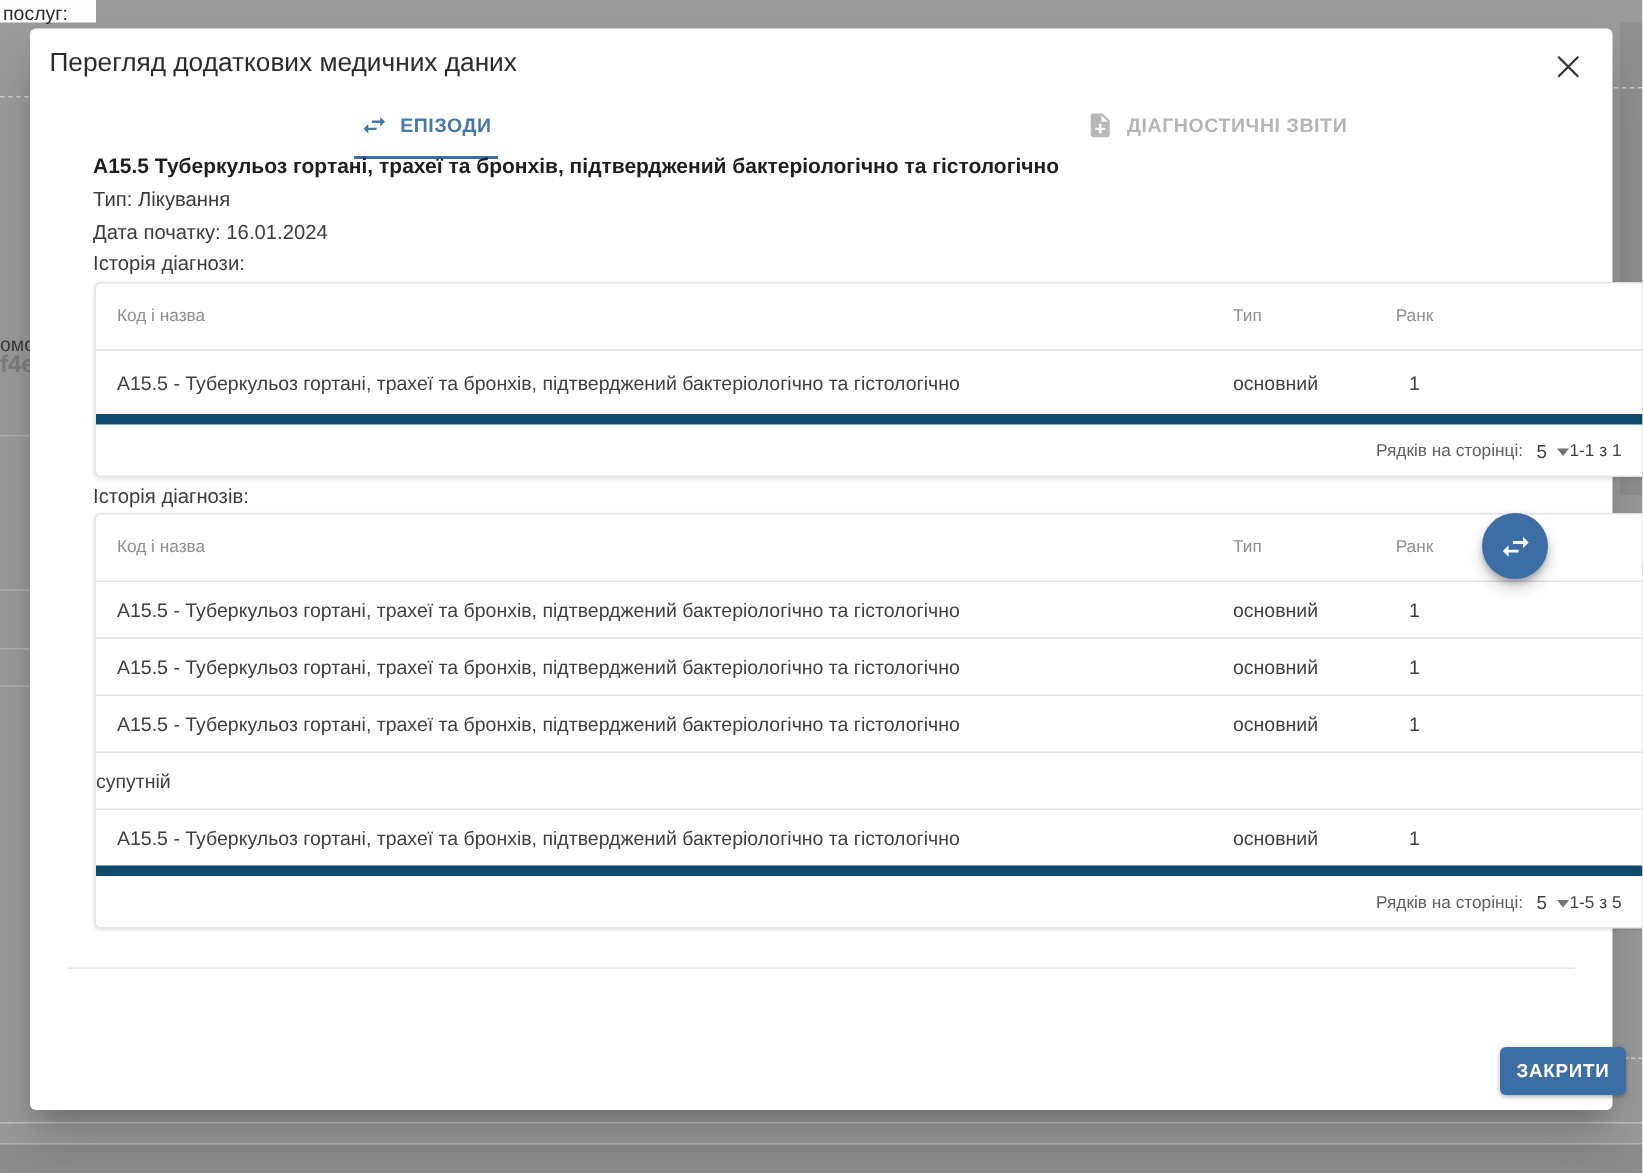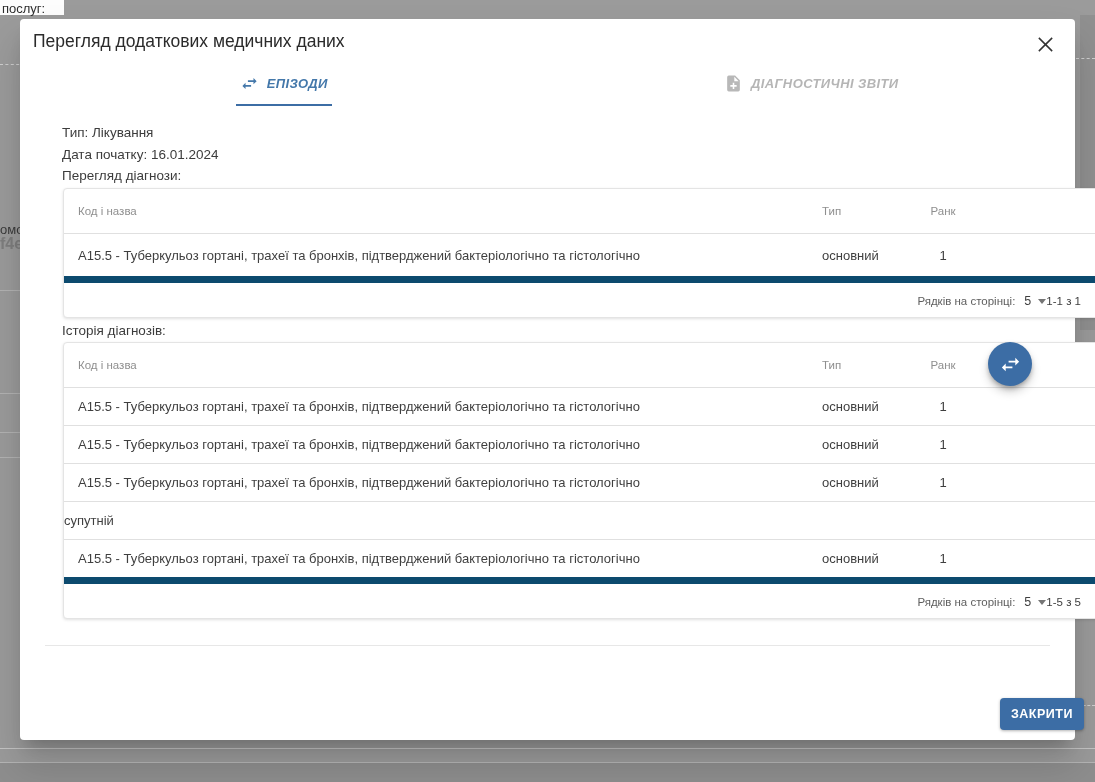--- a/index.html
+++ b/index.html
@@ -34,21 +34,21 @@
   
   .modal{position:absolute;left:20px;top:19px;width:1055px;height:721px;background:#ffffff;
     border-radius:4px;box-shadow:0 11px 15px -7px rgba(0,0,0,.2),0 24px 38px 3px rgba(0,0,0,.14);}
   .modal-title{position:absolute;left:13px;top:12px;font-size:17.5px;color:#2b2b2b;}
   .close-btn{position:absolute;right:17px;top:12px;width:26px;height:26px;cursor:pointer;
     display:flex;align-items:center;justify-content:center;}
   .close-btn svg{width:19px;height:19px;stroke:#333;stroke-width:1.6;}
 
   
   .tabs{position:absolute;left:0;top:40px;width:100%;height:48px;display:flex;}
-  .tab{flex:1;display:flex;align-items:center;justify-content:center;cursor:pointer;font-style:italic;}
+  .tab{flex:1;display:flex;align-items:center;justify-content:center;cursor:pointer;}
   .tab-inner{position:relative;display:inline-flex;align-items:center;gap:8px;height:100%;
     padding:0 2px;font-size:13px;font-weight:700;letter-spacing:.4px;}
   .tab.active .tab-inner{color:var(--tab_active);}
   .tab.disabled{cursor:default;justify-content:center;}
   .tab.disabled .tab-inner{color:#b5b5b5;}
   .tab-indicator{position:absolute;left:-2px;right:-2px;bottom:1px;height:2px;background:var(--accent);}
   .tab svg{width:19px;height:19px;}
   .tab.active svg{fill:var(--tab_active);}
   .tab.disabled svg{fill:#b8b8b8;}
 
@@ -147,23 +147,24 @@
           <span style="display:inline-flex">
             <svg viewBox="0 0 24 24">
                 <path d="M14 2H6a2 2 0 0 0-2 2v16a2 2 0 0 0 2 2h12a2 2 0 0 0 2-2V8l-6-6zm2 14h-3v3h-2v-3H8v-2h3v-3h2v3h3v2zm-3-7V3.5L18.5 9H13z"></path>
               </svg>
           </span>
           <span>ДІАГНОСТИЧНІ ЗВІТИ</span>
         </div>
       </div>
     </div>
 
+    <div class="ep-heading">A15.5 Туберкульоз гортані, трахеї та бронхів, підтверджений бактеріологічно та гістологічно</div>
     <div class="ep-line1">Тип: Лікування</div>
     <div class="ep-line2">Дата початку: 16.01.2024</div>
-    <div class="ep-label-current">Перегляд діагнози:</div>
+    <div class="ep-label-current">Історія діагнози:</div>
     <div class="ep-label-history">Історія діагнозів:</div>
 
     <div class="card card-current">
       <div class="thead">
         <div class="cell-name">Код і назва</div>
         <div class="cell-type">Тип</div>
         <div class="cell-rank">Ранк</div>
       </div>
       <div class="trow">
         <div class="cell-name">A15.5 - Туберкульоз гортані, трахеї та бронхів, підтверджений бактеріологічно та гістологічно</div>

